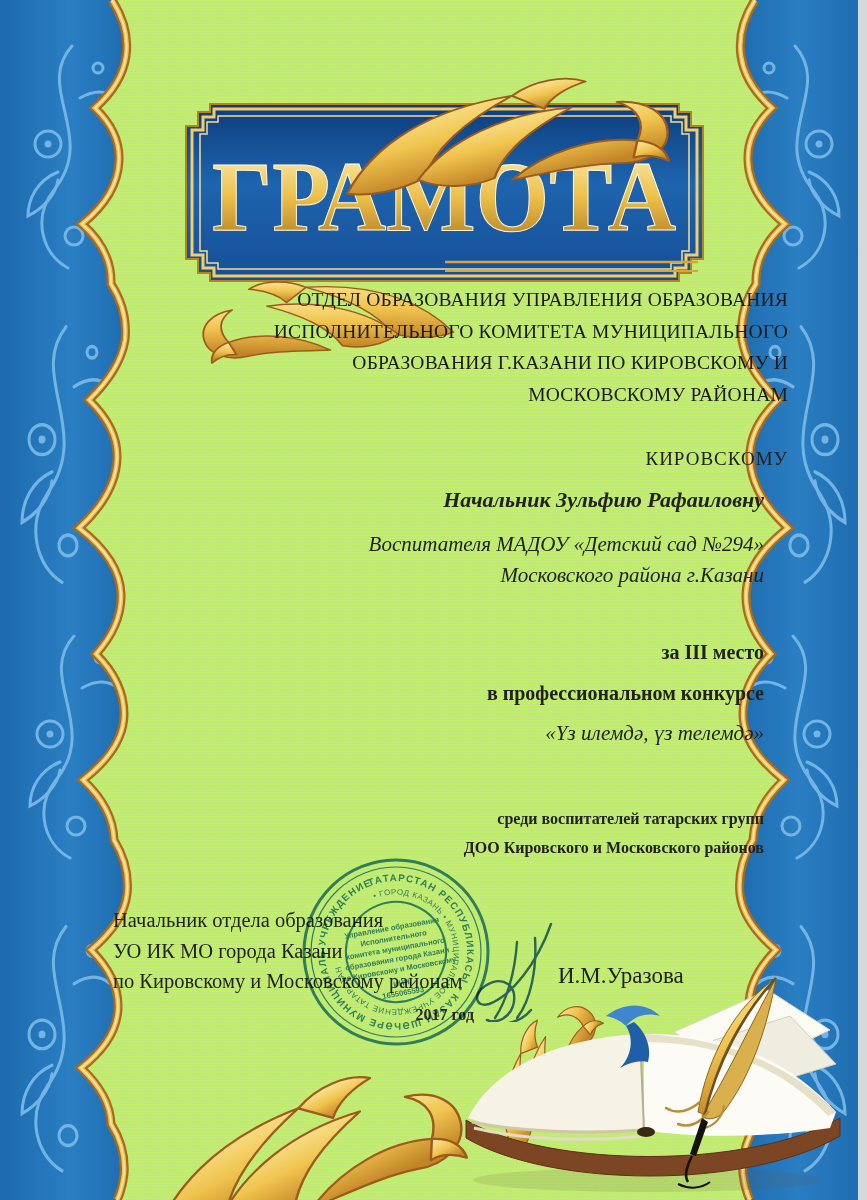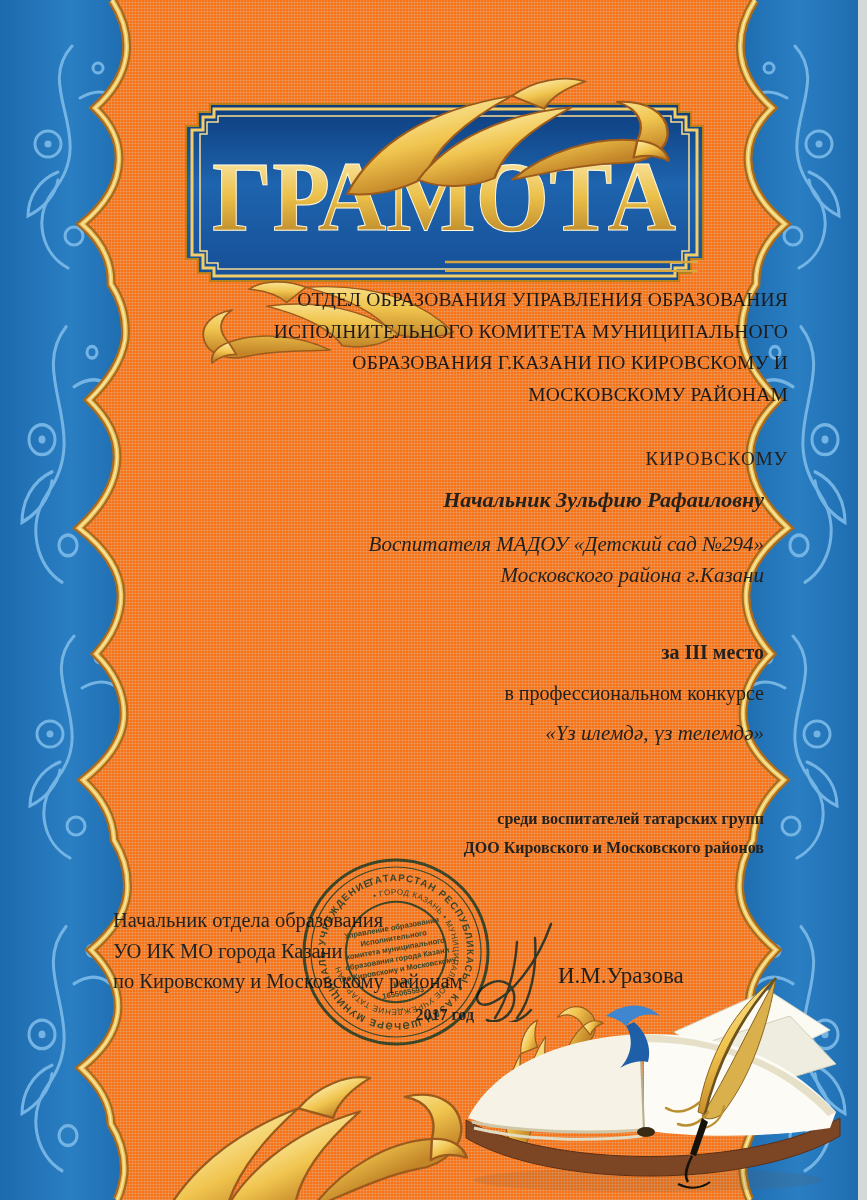--- a/index.html
+++ b/index.html
@@ -1,37 +1,37 @@
 <!DOCTYPE html>
 <html><head>
 <meta charset="utf-8">
 <style>
   html,body{margin:0;padding:0;}
   .page{
     position:relative;width:867px;height:1200px;overflow:hidden;
-    background-color:#f97316;
+    background-color:#bef264;
     font-family:"Liberation Serif","DejaVu Serif",serif;
     color:#23211e;
   }
   .page::before{
     content:"";position:absolute;inset:0;z-index:0;pointer-events:none;
     background-image:
       repeating-linear-gradient(0deg, rgba(205,200,183,.28) 0 1px, transparent 1px 3px),
       repeating-linear-gradient(90deg, rgba(210,205,190,.24) 0 1px, transparent 1px 3px);
   }
   .abs{position:absolute;}
   .decor{position:absolute;left:0;top:0;z-index:1;pointer-events:none;}
   .txt{position:absolute;z-index:5;}
   .center{text-align:right;}
   .issuer-block{left:58px;width:730px;top:284px;font-size:19.5px;line-height:31.5px;letter-spacing:.2px;color:#1c1a18;}
   .label-awards{left:58px;width:730px;top:448px;font-size:19px;letter-spacing:1px;}
   .recipient{left:40px;width:724px;top:487px;font-size:22px;font-weight:bold;font-style:italic;}
   .position-block{left:40px;width:724px;top:529px;font-size:21px;font-style:italic;line-height:31px;}
   .place-line{left:40px;width:724px;top:641px;font-size:20px;font-weight:bold;}
-  .event-line{left:40px;width:724px;top:682px;font-size:20px;font-weight:normal;}
+  .event-line{left:40px;width:724px;top:682px;font-size:20px;font-weight:bold;}
   .quote-line{left:40px;width:724px;top:721px;font-size:21px;font-weight:normal;font-style:italic;}
   .among-block{left:40px;width:724px;top:804px;font-size:16px;font-weight:bold;line-height:29px;}
   .signer-block{left:113px;top:905px;width:440px;font-size:20.5px;line-height:30.5px;text-align:left;}
   .signer-name{left:558px;top:963px;width:160px;font-size:23px;text-align:left;}
   .year-line{left:304px;top:1006px;width:170px;font-size:16px;font-weight:bold;color:#2e2a26;}
   .stamp-wrap{left:300px;top:856px;width:192px;height:192px;z-index:6;mix-blend-mode:multiply;opacity:.92;}
   .sign-wrap{left:453px;top:912px;width:140px;height:110px;z-index:7;mix-blend-mode:multiply;opacity:.95;}
   .book-wrap{left:438px;top:972px;width:429px;height:228px;z-index:8;}
   .scan-edge{right:0;top:0;width:9px;height:100%;background:#e8e6dd;opacity:.9;z-index:9;}
 </style>

